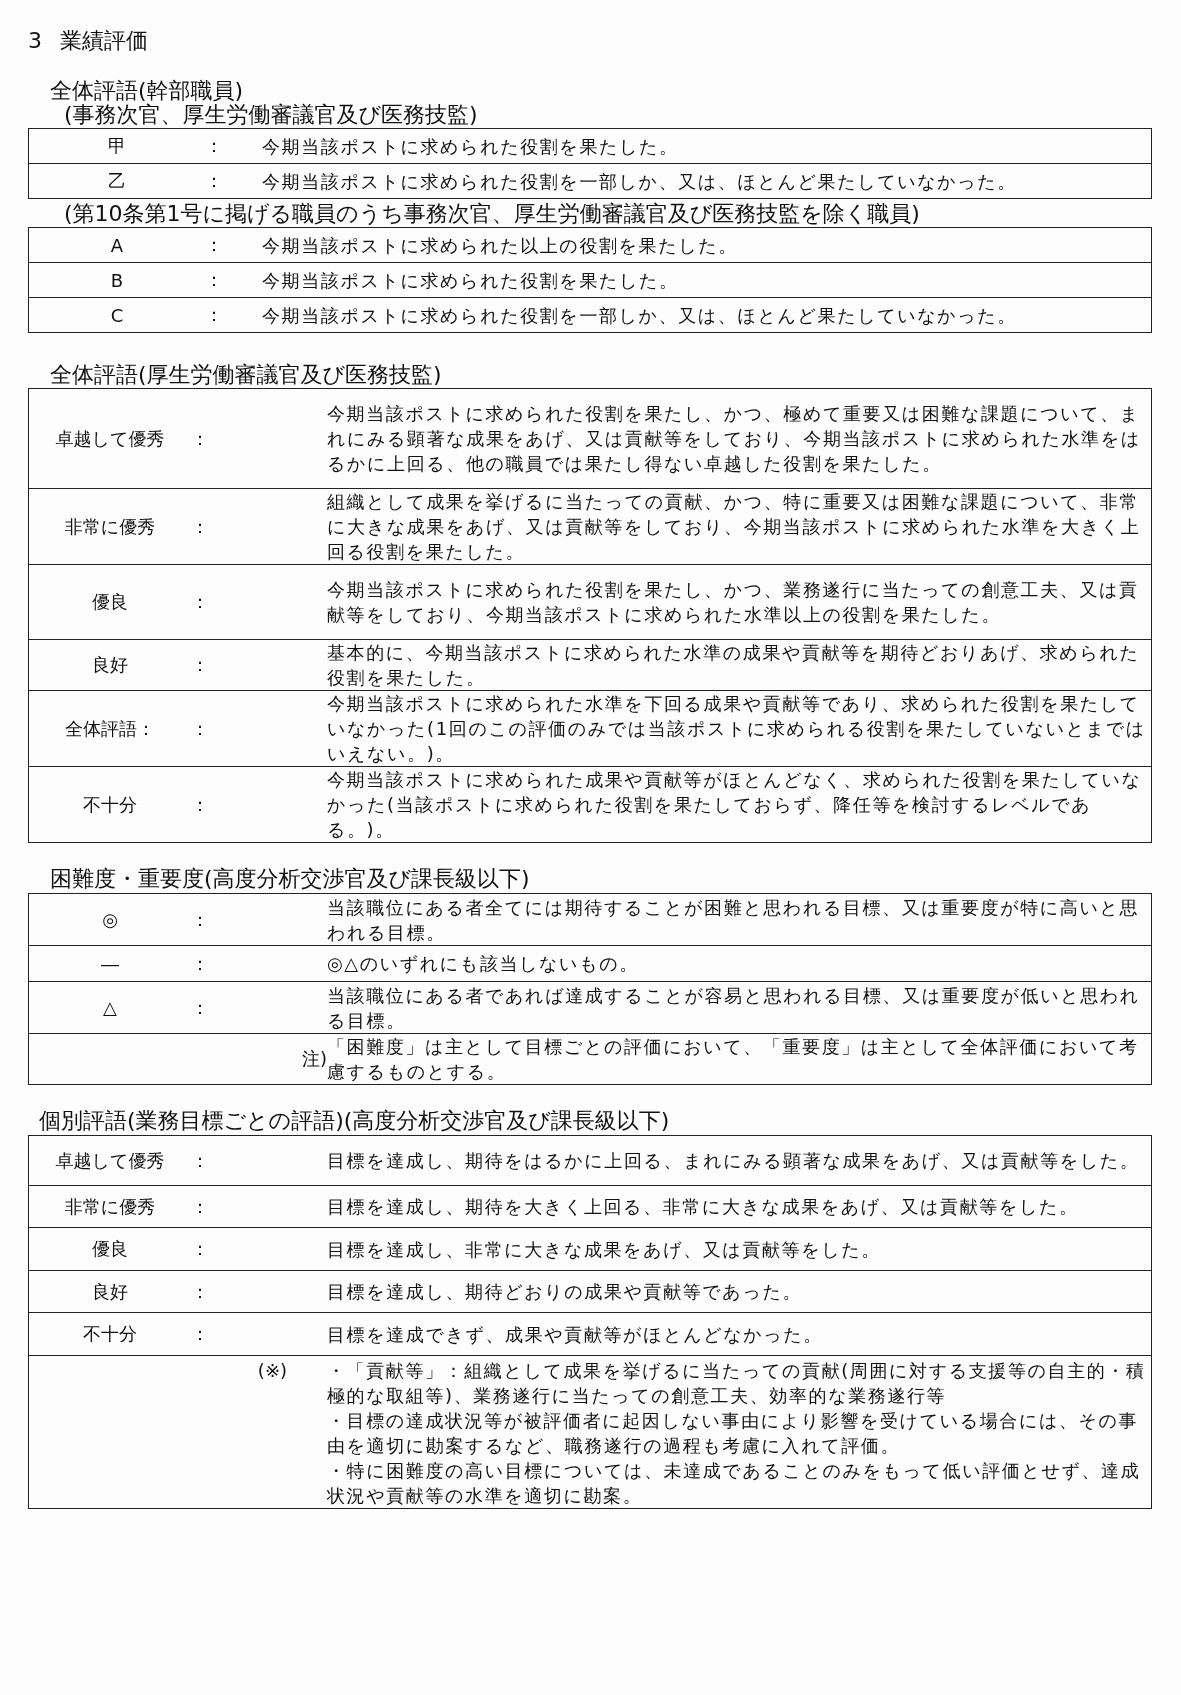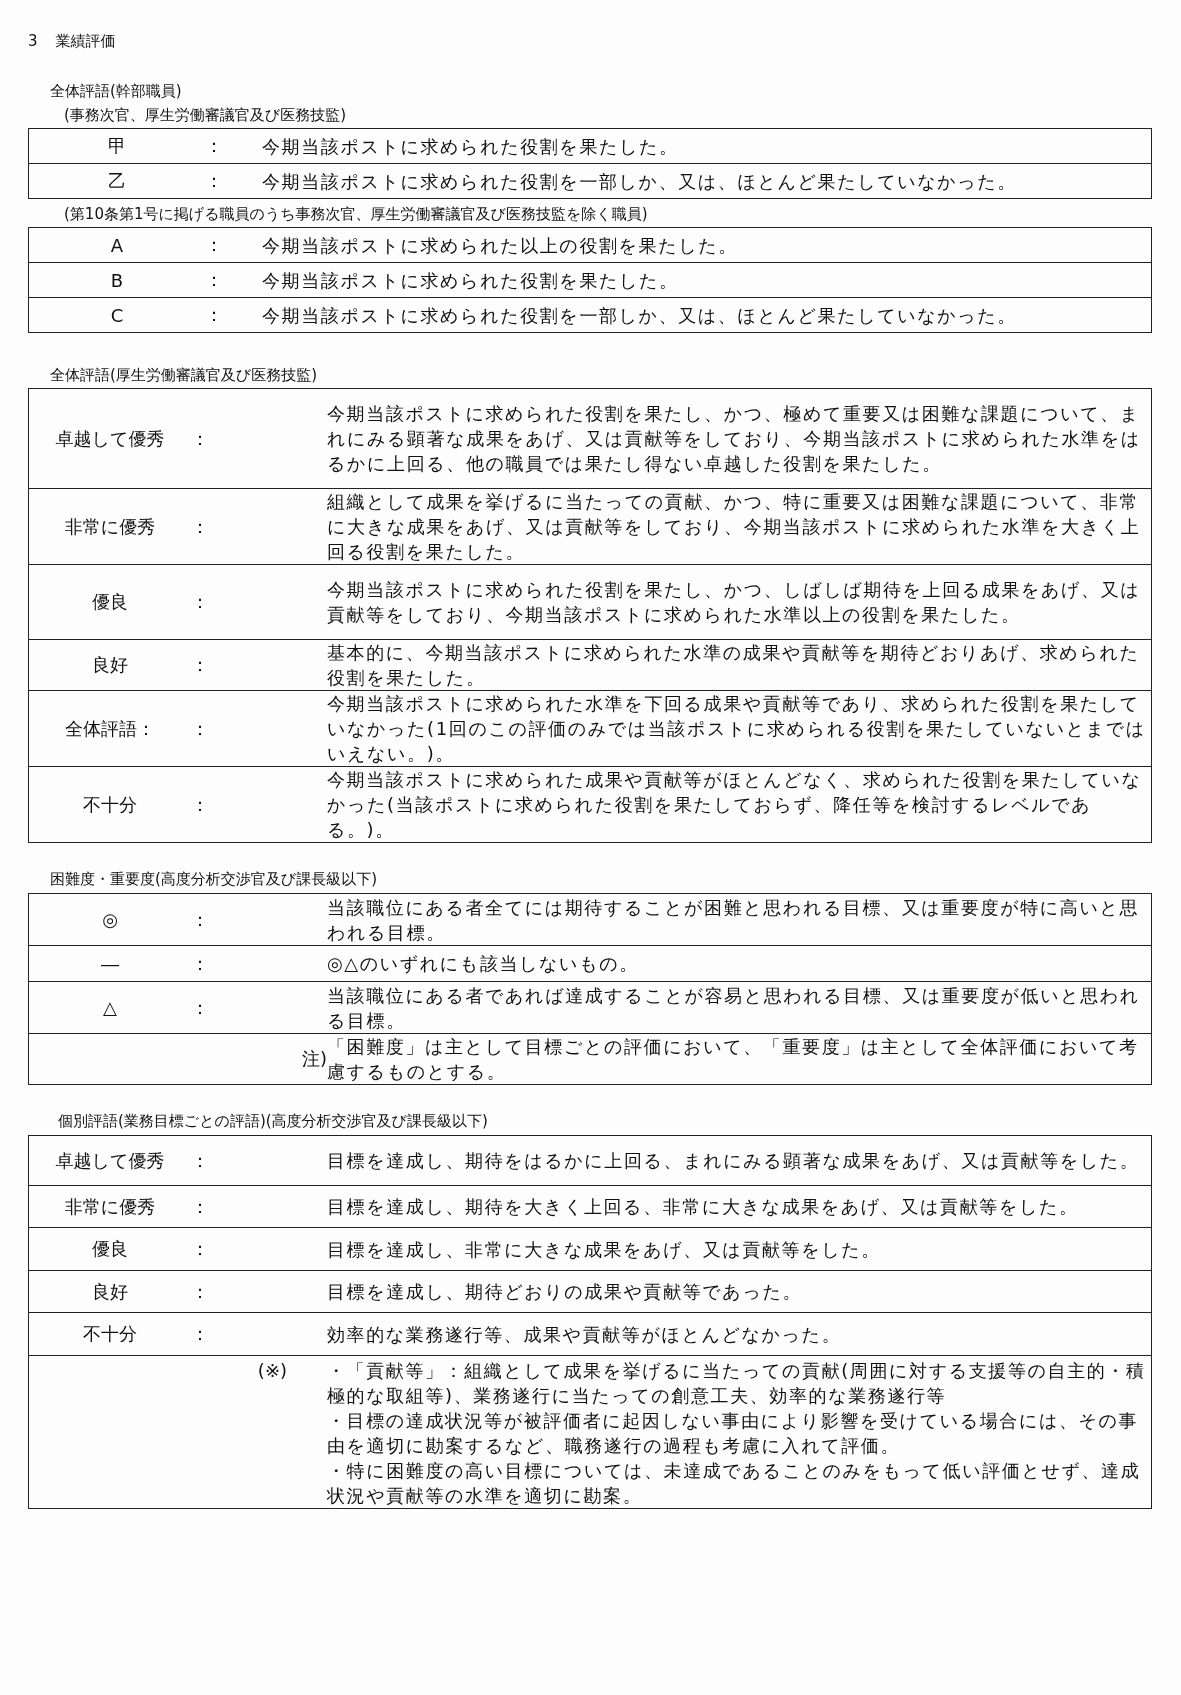--- a/index.html
+++ b/index.html
@@ -11,21 +11,21 @@
       width: 1181px;
       height: 1695px;
       position: relative;
       font-family: "DejaVu Sans", "Liberation Sans", sans-serif;
       color: #111;
       font-size: 18px;
       overflow: hidden;
     }
     .heading {
       position: absolute;
-      font-size: 15px;
+      font-size: 22px;
       white-space: nowrap;
       line-height: 22px;
     }
     .section-title { left: 28px; top: 30px; }
     .section-title .num { margin-right: 18px; }
     table.grid {
       position: absolute;
       left: 28px;
       width: 1124px;
       border-collapse: collapse;
@@ -111,21 +111,21 @@
     <td class="desc">今期当該ポストに求められた役割を果たし、かつ、極めて重要又は困難な課題について、まれにみる顕著な成果をあげ、又は貢献等をしており、今期当該ポストに求められた水準をはるかに上回る、他の職員では果たし得ない卓越した役割を果たした。</td>
   </tr>
   <tr style="height:75px;">
     <td class="grade">非常に優秀</td>
     <td class="colon">：</td>
     <td class="desc">組織として成果を挙げるに当たっての貢献、かつ、特に重要又は困難な課題について、非常に大きな成果をあげ、又は貢献等をしており、今期当該ポストに求められた水準を大きく上回る役割を果たした。</td>
   </tr>
   <tr style="height:75px;">
     <td class="grade">優良</td>
     <td class="colon">：</td>
-    <td class="desc">今期当該ポストに求められた役割を果たし、かつ、しばしば期待を上回る成果をあげ、又は貢献等をしており、今期当該ポストに求められた水準以上の役割を果たした。</td>
+    <td class="desc">今期当該ポストに求められた役割を果たし、かつ、業務遂行に当たっての創意工夫、又は貢献等をしており、今期当該ポストに求められた水準以上の役割を果たした。</td>
   </tr>
   <tr style="height:51px;">
     <td class="grade">良好</td>
     <td class="colon">：</td>
     <td class="desc">基本的に、今期当該ポストに求められた水準の成果や貢献等を期待どおりあげ、求められた役割を果たした。</td>
   </tr>
   <tr style="height:75px;">
     <td class="grade">全体評語：</td>
     <td class="colon">：</td>
     <td class="desc">今期当該ポストに求められた水準を下回る成果や貢献等であり、求められた役割を果たしていなかった(1回のこの評価のみでは当該ポストに求められる役割を果たしていないとまではいえない。)。</td>
@@ -157,21 +157,21 @@
     <td class="colon">：</td>
     <td class="desc">当該職位にある者であれば達成することが容易と思われる目標、又は重要度が低いと思われる目標。</td>
   </tr>
   <tr style="height:50px;">
     <td class="note-label" colspan="2">注)</td>
     <td class="desc">「困難度」は主として目標ごとの評価において、「重要度」は主として全体評価において考慮するものとする。</td>
   </tr>
 </tbody>
   </table>
 
-<div class="heading" style="left:58px; top:1110px;">個別評語(業務目標ごとの評語)(高度分析交渉官及び課長級以下)</div>
+<div class="heading" style="left:39px; top:1110px;">個別評語(業務目標ごとの評語)(高度分析交渉官及び課長級以下)</div>
 
 <table class="grid t2" style="top:1135px;">
   <tbody>
       <tr style="height:50px;">
     <td class="grade">卓越して優秀</td>
     <td class="colon">：</td>
     <td class="desc">目標を達成し、期待をはるかに上回る、まれにみる顕著な成果をあげ、又は貢献等をした。</td>
   </tr>
   <tr style="height:42px;">
     <td class="grade">非常に優秀</td>
@@ -184,21 +184,21 @@
     <td class="desc">目標を達成し、非常に大きな成果をあげ、又は貢献等をした。</td>
   </tr>
   <tr style="height:42px;">
     <td class="grade">良好</td>
     <td class="colon">：</td>
     <td class="desc">目標を達成し、期待どおりの成果や貢献等であった。</td>
   </tr>
   <tr style="height:43px;">
     <td class="grade">不十分</td>
     <td class="colon">：</td>
-    <td class="desc">効率的な業務遂行等、成果や貢献等がほとんどなかった。</td>
+    <td class="desc">目標を達成できず、成果や貢献等がほとんどなかった。</td>
   </tr>
   <tr style="height:150px;">
     <td class="note-label" colspan="2" style="vertical-align:top; padding-top:4px; padding-right:40px;">(※)</td>
     <td class="desc" style="vertical-align:top; padding-top:2px;">
       <div>・「貢献等」：組織として成果を挙げるに当たっての貢献(周囲に対する支援等の自主的・積極的な取組等)、業務遂行に当たっての創意工夫、効率的な業務遂行等</div>
       <div>・目標の達成状況等が被評価者に起因しない事由により影響を受けている場合には、その事由を適切に勘案するなど、職務遂行の過程も考慮に入れて評価。</div>
       <div>・特に困難度の高い目標については、未達成であることのみをもって低い評価とせず、達成状況や貢献等の水準を適切に勘案。</div>
     </td>
   </tr>
 </tbody>

